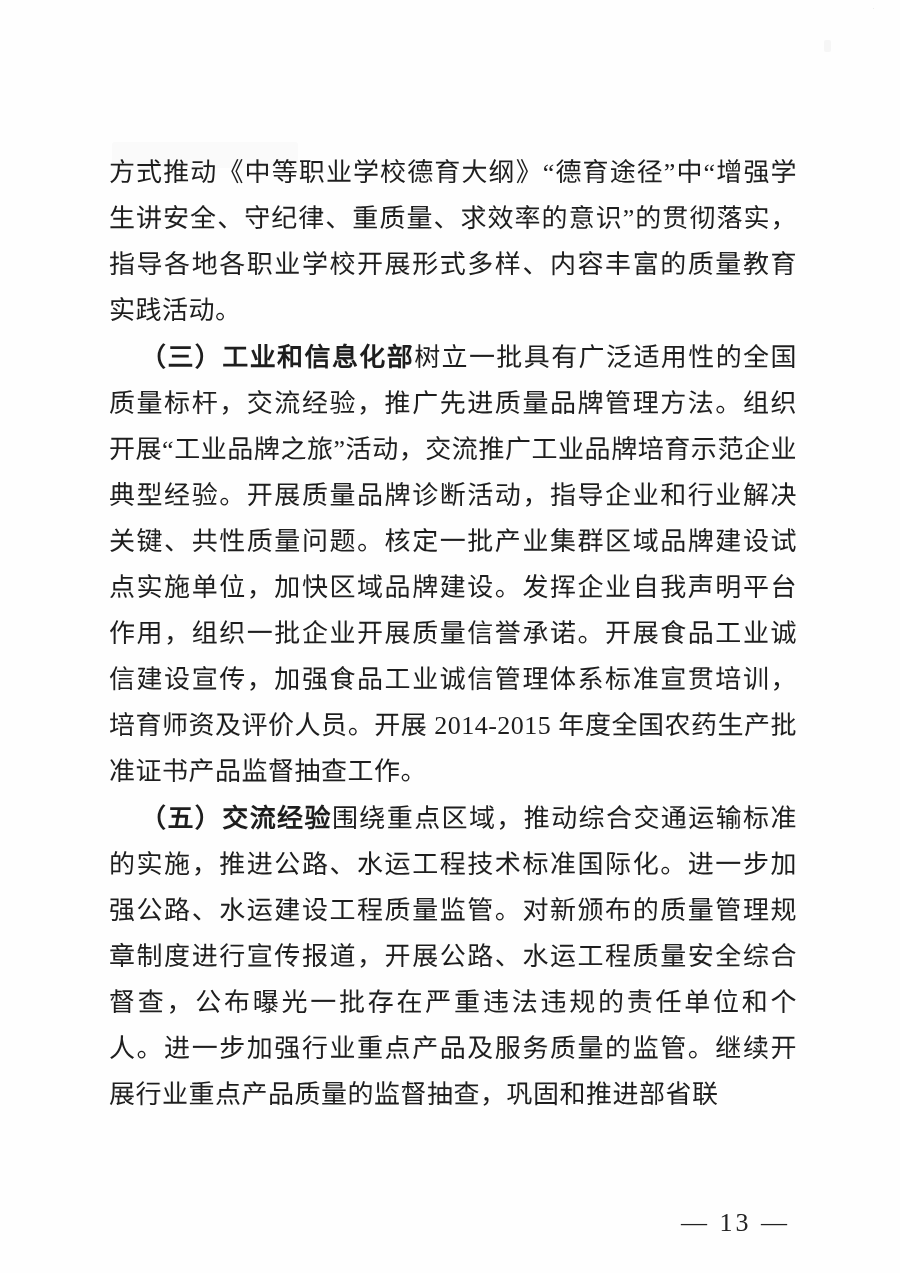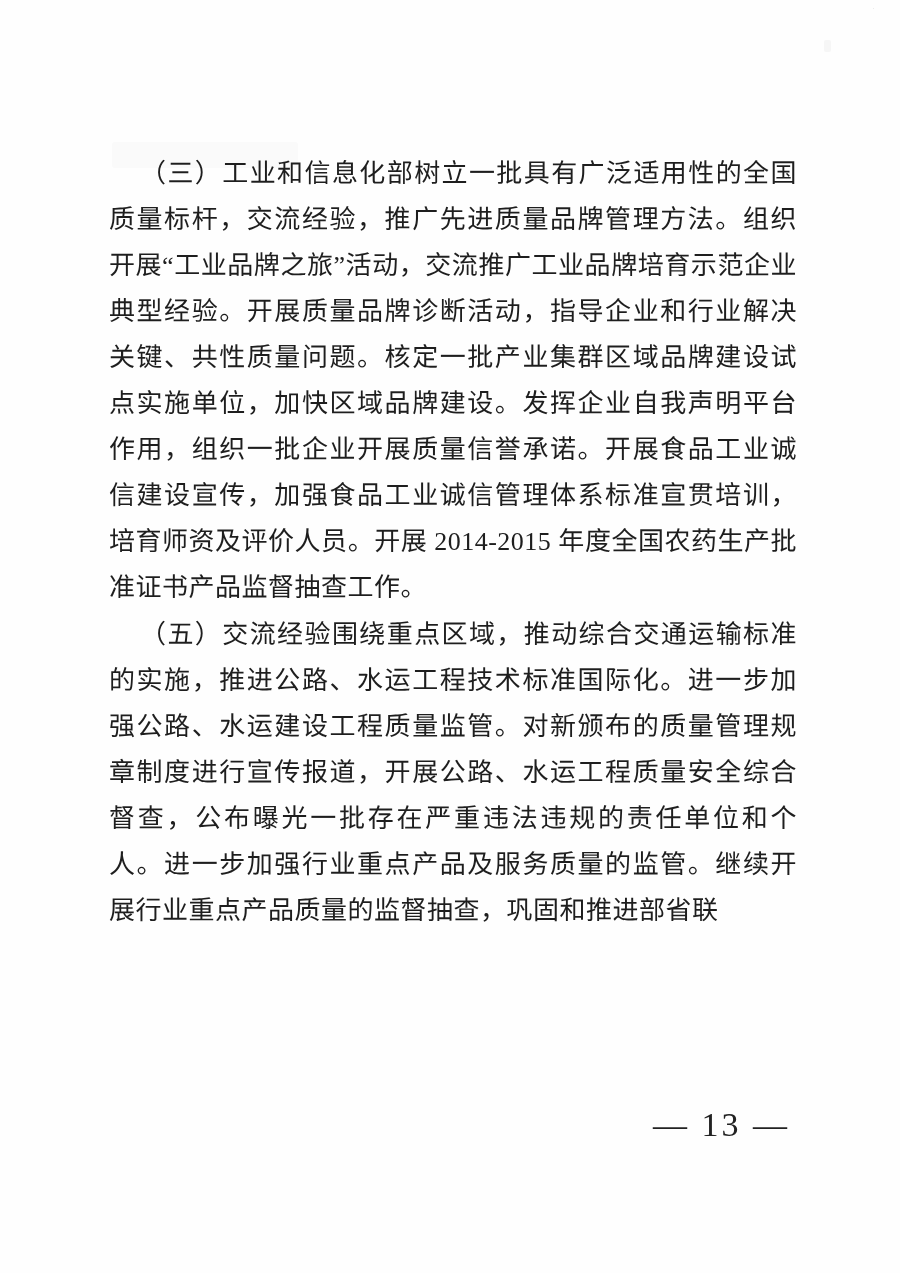--- a/index.html
+++ b/index.html
@@ -29,29 +29,29 @@
     color: #1e1e1e;
   }
   .text-block p {
     margin: 0;
     padding: 0;
   }
   .para-indent {
     text-indent: 31px;
   }
   .section-head {
-    font-weight: 400;
+    font-weight: 700;
     font-family: "Liberation Sans", "DejaVu Sans", sans-serif;
     letter-spacing: 0.5px;
   }
   .page-number {
     position: absolute;
-    top: 1106px;
+    top: 1208px;
     right: 110px;
-    font-size: 34px;
+    font-size: 26px;
     letter-spacing: 3px;
     color: #222222;
     font-family: "Liberation Serif", "DejaVu Serif", serif;
   }
   
   .scan-smudge-1 {
     position: absolute;
     left: 112px;
     top: 142px;
     width: 186px;
@@ -81,20 +81,21 @@
 <body>
 
 <div class="page">
 
   <div class="scan-smudge-1"></div>
   <div class="scan-mark-corner">·</div>
   <div class="scan-mark-right"></div>
 
   <div class="text-block">
 
+    <p><span>方式推动《中等职业学校德育大纲》“德育途径”中“增强学生讲安全、守纪律、重质量、求效率的意识”的贯彻落实，指导各地各职业学校开展形式多样、内容丰富的质量教育实践活动。</span></p>
 
     <p class="para-indent"><span class="section-head">（三）工业和信息化部</span><span>树立一批具有广泛适用性的全国质量标杆，交流经验，推广先进质量品牌管理方法。组织开展“工业品牌之旅”活动，交流推广工业品牌培育示范企业典型经验。开展质量品牌诊断活动，指导企业和行业解决关键、共性质量问题。核定一批产业集群区域品牌建设试点实施单位，加快区域品牌建设。发挥企业自我声明平台作用，组织一批企业开展质量信誉承诺。开展食品工业诚信建设宣传，加强食品工业诚信管理体系标准宣贯培训，培育师资及评价人员。开展 2014-2015 年度全国农药生产批准证书产品监督抽查工作。</span></p>
 
 
     <p class="para-indent"><span class="section-head">（五）交流经验</span><span>围绕重点区域，推动综合交通运输标准的实施，推进公路、水运工程技术标准国际化。进一步加强公路、水运建设工程质量监管。对新颁布的质量管理规章制度进行宣传报道，开展公路、水运工程质量安全综合督查，公布曝光一批存在严重违法违规的责任单位和个人。进一步加强行业重点产品及服务质量的监管。继续开展行业重点产品质量的监督抽查，巩固和推进部省联</span></p>
 
   </div>
 
   <div class="page-number">— 13 —</div>
 

